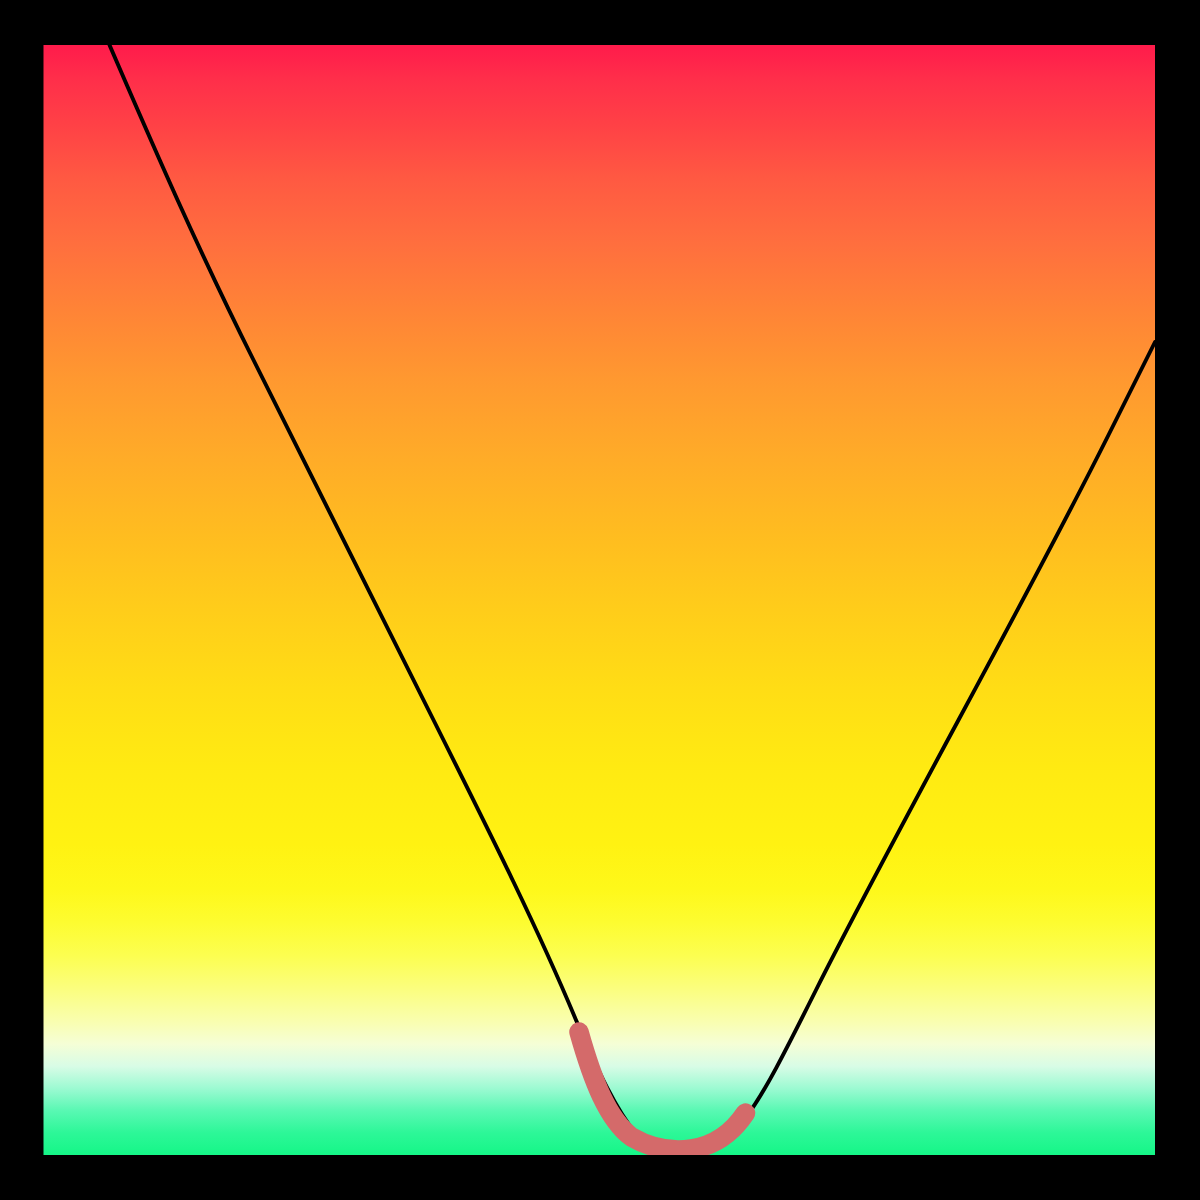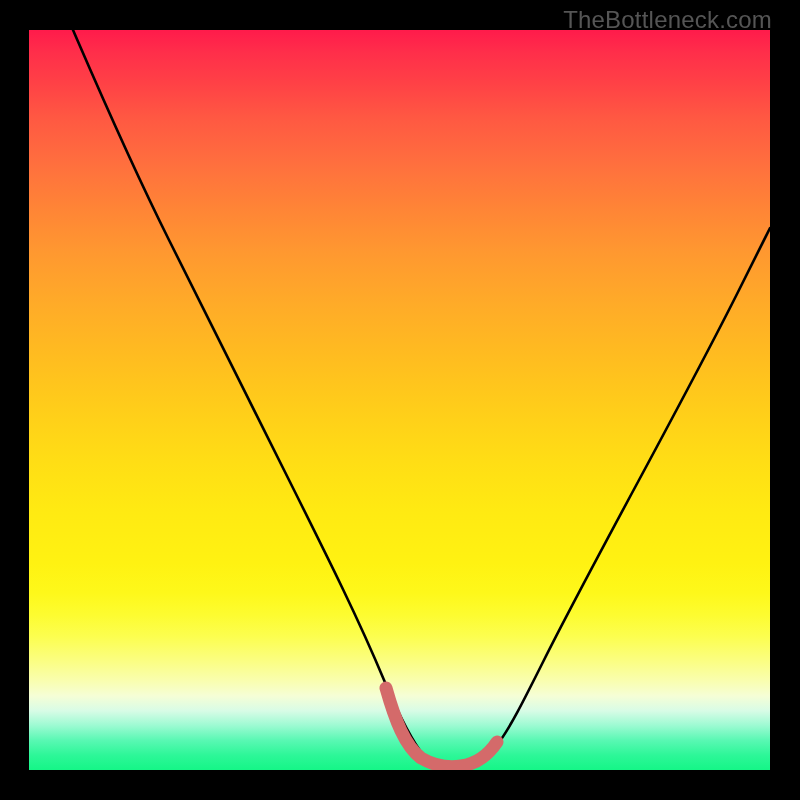--- a/index.html
+++ b/index.html
@@ -86,14 +86,13 @@
                C 480 700, 495 670, 515 630
                C 540 580, 575 515, 610 450
                C 645 385, 680 320, 710 260
                C 725 230, 735 210, 741 198" fill="none" stroke="#000000" stroke-width="2.6" stroke-linecap="round" stroke-linejoin="round"></path>
       <path d="M 357 658
                C 366 690, 376 716, 392 728
                C 404 735, 418 738, 432 736
                C 446 734, 458 727, 468 712" fill="none" stroke="#d46a6a" stroke-width="13" stroke-linecap="round" stroke-linejoin="round"></path>
     </svg>
   </div>
-  <div class="watermark">TheBottleneck.com</div>
 </div>
 
 </body></html>

